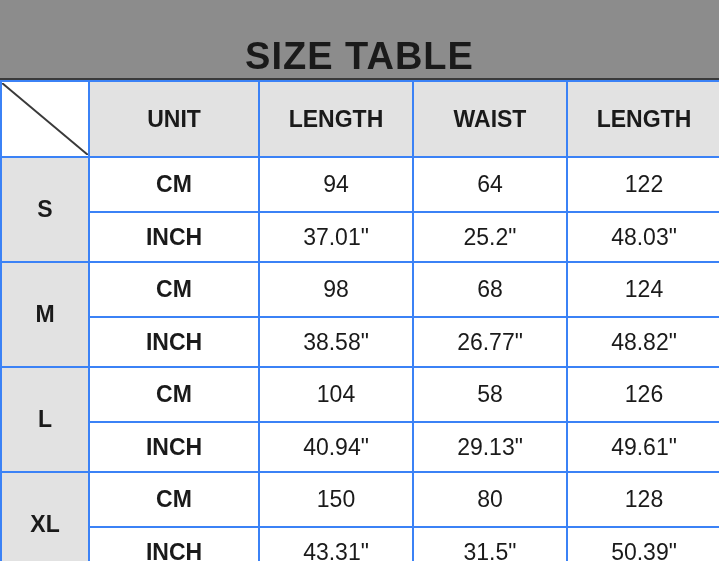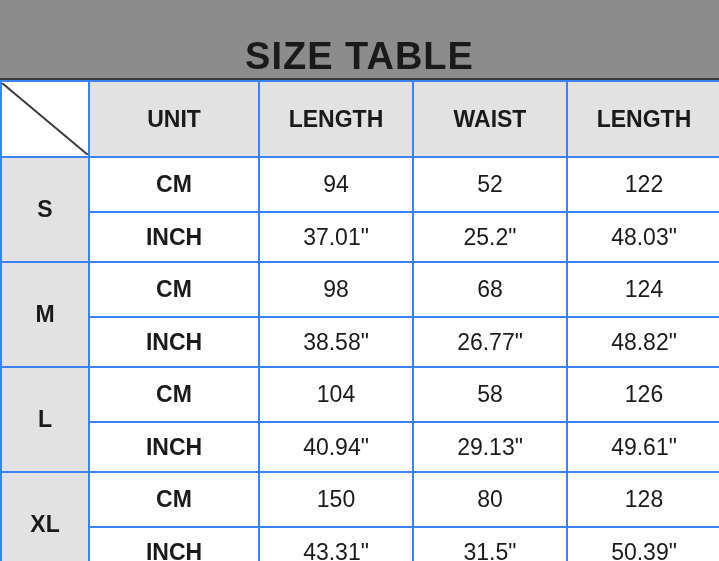--- a/index.html
+++ b/index.html
@@ -116,21 +116,21 @@
         <td class="head">UNIT</td>
         <td class="head">LENGTH</td>
         <td class="head">WAIST</td>
         <td class="head">LENGTH</td>
       </tr>
 
       <tr class="row-cm">
         <td class="size-cell" rowspan="2">S</td>
         <td class="unit-cell">CM</td>
         <td class="value-cell">94</td>
-        <td class="value-cell">52</td>
+        <td class="value-cell">64</td>
         <td class="value-cell">122</td>
       </tr>
       <tr class="row-inch">
         <td class="unit-cell">INCH</td>
         <td class="value-cell">37.01"</td>
         <td class="value-cell">25.2"</td>
         <td class="value-cell">48.03"</td>
       </tr>
 
       <tr class="row-cm">

